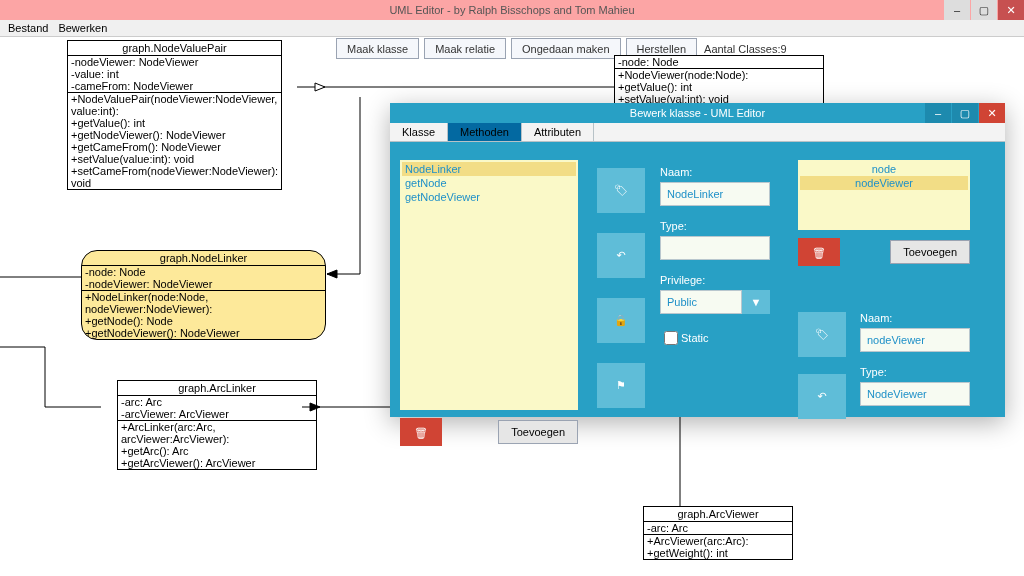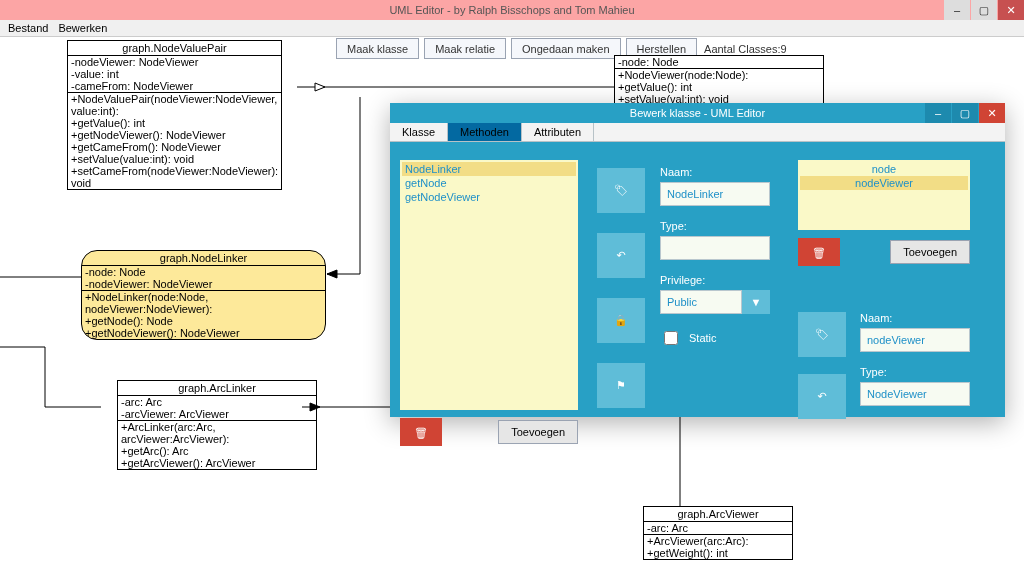--- a/index.html
+++ b/index.html
@@ -49,21 +49,21 @@
 
   .iconcol { position: absolute; left: 207px; top: 26px; display: flex; flex-direction: column; gap: 20px; }
   .iconsq { width: 48px; height: 45px; background: #5fbdd8; display: flex; align-items: center; justify-content: center; color: #fff; font-size: 18px; }
 
   .formcol { position: absolute; left: 270px; top: 24px; width: 120px; display: flex; flex-direction: column; gap: 14px; }
   .flabel { color: #fff; font-size: 11px; margin-bottom: 4px; }
   .txtinput { width: 110px; height: 24px; background: #f7fbf2; border: 1px solid #b9c7ce; color: #1e90c8; padding: 0 6px; }
   .selwrap { display: flex; }
   .selval { width: 82px; height: 24px; background: #f7fbf2; border: 1px solid #b9c7ce; color: #1e90c8; padding: 0 6px; line-height: 22px; }
   .selcaret { width: 28px; height: 24px; background: #5fbdd8; color: #fff; display: flex; align-items: center; justify-content: center; cursor: pointer; }
-  .chkrow { display: flex; align-items: center; color: #fff; font-size: 13px; gap: 8px; }
+  .chkrow { display: flex; align-items: center; color: #fff; font-size: 13px; gap: 0; }
   .chkrow input { width: 14px; height: 14px; }
 
   .rightcol { position: absolute; left: 408px; top: 18px; width: 188px; }
   .minilist { width: 172px; height: 70px; background: #faf9c8; padding: 2px; overflow: auto; }
   .minilist div { color: #1e90c8; padding: 1px 3px; cursor: pointer; text-align: center; }
   .minilist div.sel { background: #f2dd86; }
 
   .rightform { position: absolute; left: 408px; top: 170px; }
   .rightform .iconsq { position: absolute; }
   .rcol { position: absolute; left: 62px; top: 0; width: 120px; }

